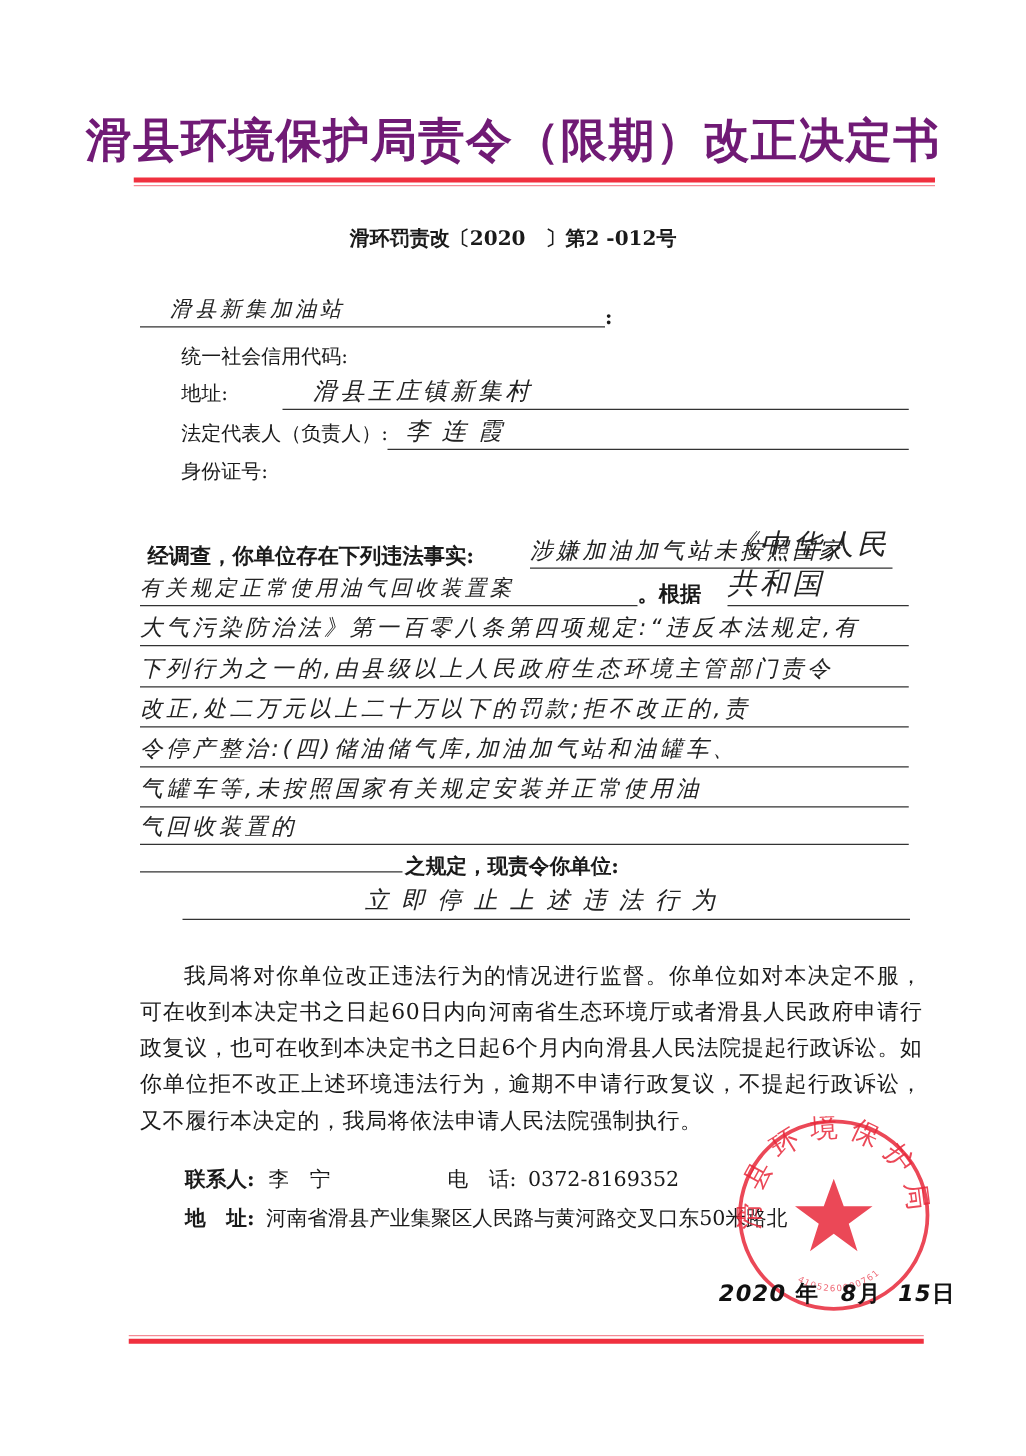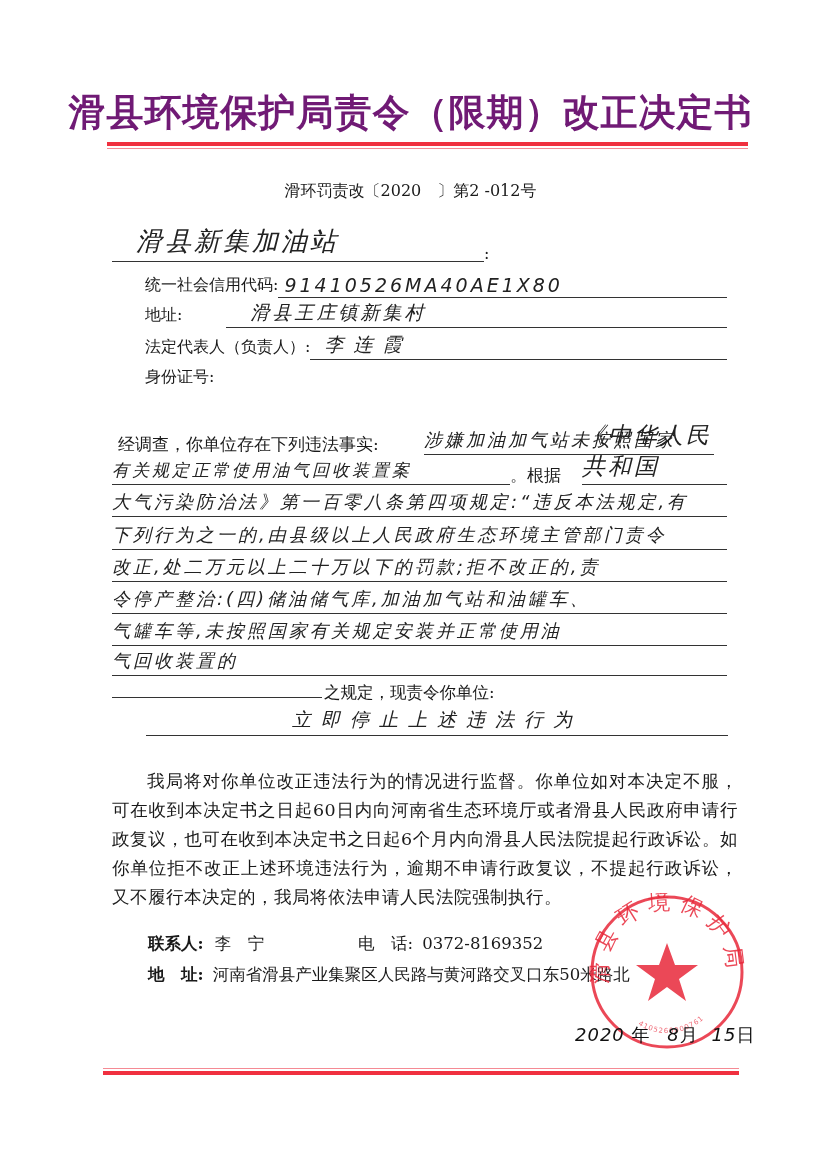--- a/index.html
+++ b/index.html
@@ -1,18 +1,18 @@
 <!DOCTYPE html>
 <html><head>
   <meta charset="utf-8">
   <style>
     html, body { margin: 0; padding: 0; background: #ffffff; }
     body { width: 821px; height: 1165px; position: relative; overflow: hidden;
            font-family: "DejaVu Serif", "Liberation Serif", serif; color: #1a1a1a; }
-    .abs { position: absolute; }
+    .abs { position: absolute; font-weight: bold; }
     .title { left: 0; width: 821px; top: 88px; text-align: center; color: #701a75;
              font-size: 37px; font-weight: bold; letter-spacing: 1px;
              font-family: "DejaVu Serif", "Liberation Serif", serif; }
     .redline { background: #f0303f; height: 4px; }
     .redline-thin { background: #f58a94; height: 1px; }
     .docno { left: 0; width: 821px; top: 181px; text-align: center; font-size: 16px; }
     .hand { font-family: "DejaVu Sans", "Liberation Sans", sans-serif; font-style: italic;
             color: #222; letter-spacing: 3px; }
     .label { font-size: 16px; }
     .field-row { position: absolute; left: 145px; width: 582px; height: 26px; display: flex; align-items: flex-end; }
@@ -29,28 +29,27 @@
   </style>
 </head>
 <body>
 
 <div class="abs title">滑县环境保护局责令（限期）改正决定书</div>
 <div class="abs redline" style="left:107px; top:142px; width:641px;"></div>
 <div class="abs redline-thin" style="left:107px; top:148px; width:641px;"></div>
 
 <div class="abs docno">滑环罚责改〔2020　〕第2 -012号</div>
 
-<div class="line hand" style="left:112px; top:232px; width:372px; font-size:26px; padding-left:24px;">
+<div class="line hand" style="left:112px; top:232px; width:372px; font-size:17px; padding-left:24px;">
   <span>滑县新集加油站</span>
 </div>
 <div class="abs label" style="left:484px; top:244px;">:</div>
 
 <div class="field-row" style="top:272px;">
   <span class="label">统一社会信用代码:</span>
-  <span class="val hand">91410526MA40AE1X80</span>
 </div>
 <div class="field-row" style="top:302px;gap:44px;">
   <span class="label">地址:</span>
   <span class="val hand" style="padding-left:24px;">滑县王庄镇新集村</span>
 </div>
 <div class="field-row" style="top:334px;">
   <span class="label">法定代表人（负责人）:</span>
   <span class="val hand" style="padding-left:14px; letter-spacing:10px;">李连霞</span>
 </div>
 <div class="field-row" style="top:364px;">

